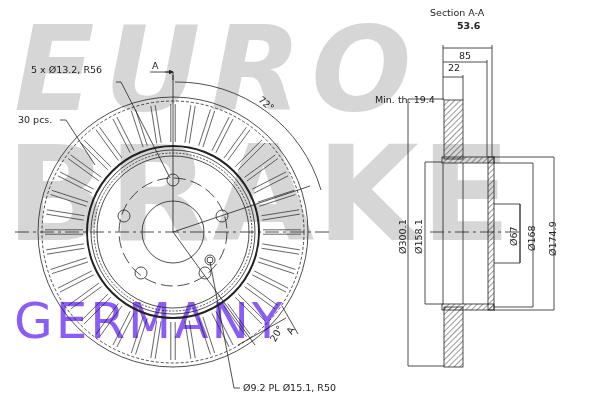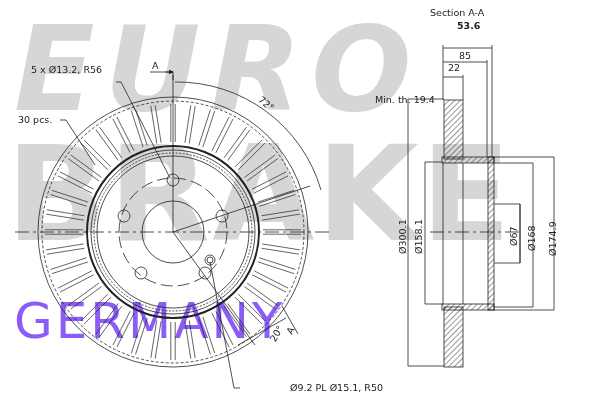--- a/index.html
+++ b/index.html
@@ -188,21 +188,21 @@
   </g>
 
 </svg>
 
 <div class="lbl" style="left:31px; top:64px;">5 x Ø13.2, R56</div>
 <div class="lbl" style="left:18px; top:114px;">30 pcs.</div>
 <div class="lbl" style="left:152px; top:60px;">A</div>
 <div class="lbl" style="left:258px; top:98px; transform:rotate(40deg);">72°</div>
 <div class="lbl" style="left:268px; top:328px; transform:rotate(-60deg);">20°</div>
 <div class="lbl" style="left:287px; top:325px; transform:rotate(-60deg);">A</div>
-<div class="lbl" style="left:243px; top:382px;margin-left:47px;">Ø9.2 PL Ø15.1, R50</div>
+<div class="lbl" style="left:243px; top:382px;">Ø9.2 PL Ø15.1, R50</div>
 
 <div class="lbl" style="left:430px; top:7px;text-align:right;">Section A-A</div>
 <div class="lbl" style="left:375px; top:94px;">Min. th. 19.4</div>
 <div class="lbl" style="left:457px; top:20px;font-weight:bold;">53.6</div>
 <div class="lbl" style="left:459px; top:50px;">85</div>
 <div class="lbl" style="left:448px; top:62px;">22</div>
 <div class="vlbl" style="left:397px; top:254px;">Ø300.1</div>
 <div class="vlbl" style="left:413px; top:254px;">Ø158.1</div>
 <div class="vlbl" style="left:508px; top:246px;">Ø67</div>
 <div class="vlbl" style="left:526px; top:251px;">Ø168</div>

